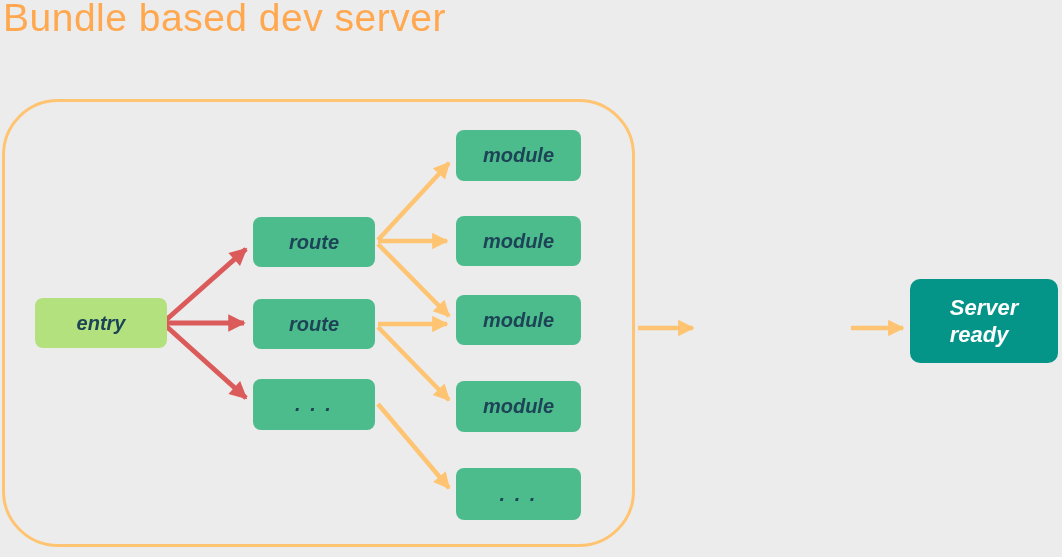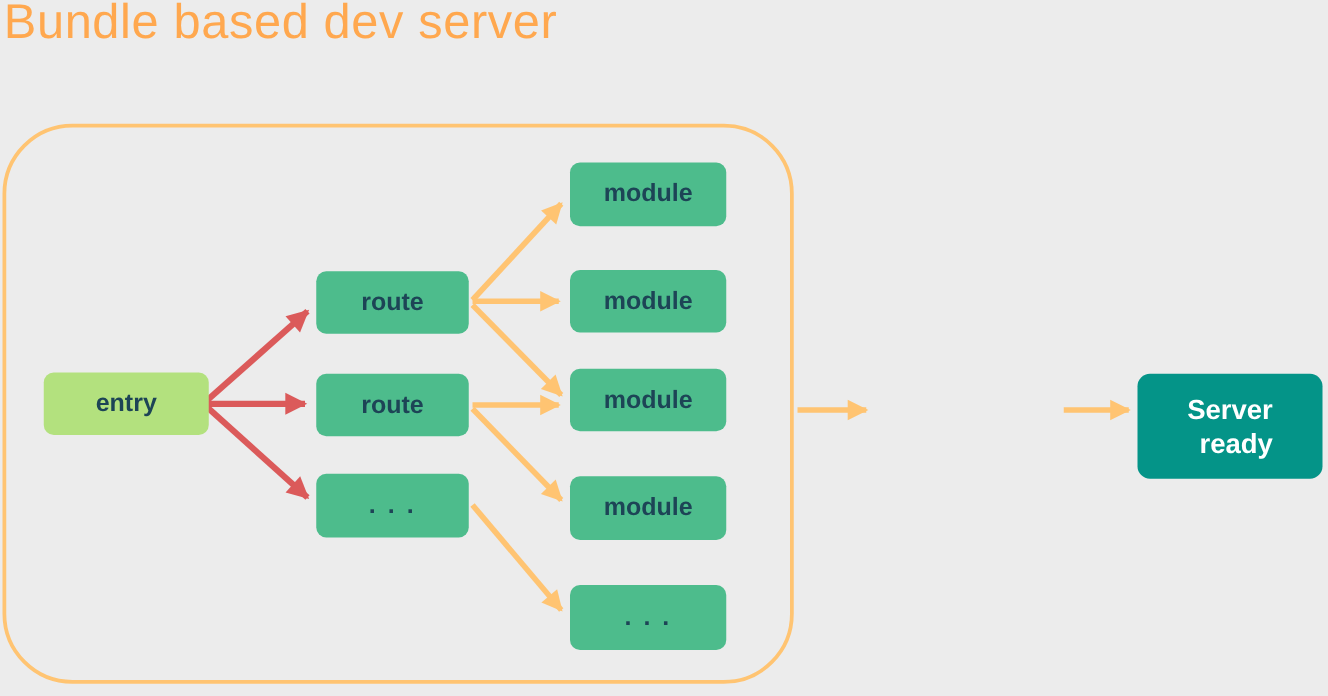--- a/index.html
+++ b/index.html
@@ -34,41 +34,42 @@
     border: 3px solid #FFC472;
     border-radius: 56px;
     box-sizing: border-box;
     background: transparent;
   }
   .node {
     position: absolute;
     display: flex;
     align-items: center;
     justify-content: center;
-    text-align: right;
+    text-align: left;
     box-sizing: border-box;
     border-radius: 8px;
     font-weight: 700;
     font-size: 20px;
     color: #1D4456;
+    font-style: italic;
   }
   .n-entry       { left: 35px;  top: 298px; width: 132px; height: 50px; background: #B3E17E; }
   .n-route-1     { left: 253px; top: 217px; width: 122px; height: 50px; background: #4DBC8C; }
   .n-route-2     { left: 253px; top: 299px; width: 122px; height: 50px; background: #4DBC8C; }
   .n-route-more  { left: 253px; top: 379px; width: 122px; height: 51px; background: #4DBC8C; }
   .n-module-1    { left: 456px; top: 130px; width: 125px; height: 51px; background: #4DBC8C; }
   .n-module-2    { left: 456px; top: 216px; width: 125px; height: 50px; background: #4DBC8C; }
   .n-module-3    { left: 456px; top: 295px; width: 125px; height: 50px; background: #4DBC8C; }
   .n-module-4    { left: 456px; top: 381px; width: 125px; height: 51px; background: #4DBC8C; }
   .n-module-more { left: 456px; top: 468px; width: 125px; height: 52px; background: #4DBC8C; }
   .n-bundle      { left: 700px; top: 280px; width: 150px; height: 83px; background: #C692EA;
                    color: #FFFFFF; border-radius: 10px; font-size: 21px; }
   .n-server      { left: 910px; top: 279px; width: 148px; height: 84px; background: #049488;
                    color: #FFFFFF; border-radius: 10px; font-size: 22px; line-height: 1.25;
-                   padding: 0 45px; margin-top: 20px; }
+                   padding: 0 45px; }
   .dots { letter-spacing: 2px; }
   svg.arrows {
     position: absolute;
     left: 0; top: 0;
     width: 1062px;
     height: 557px;
     pointer-events: none;
   }
 </style>
 </head>

